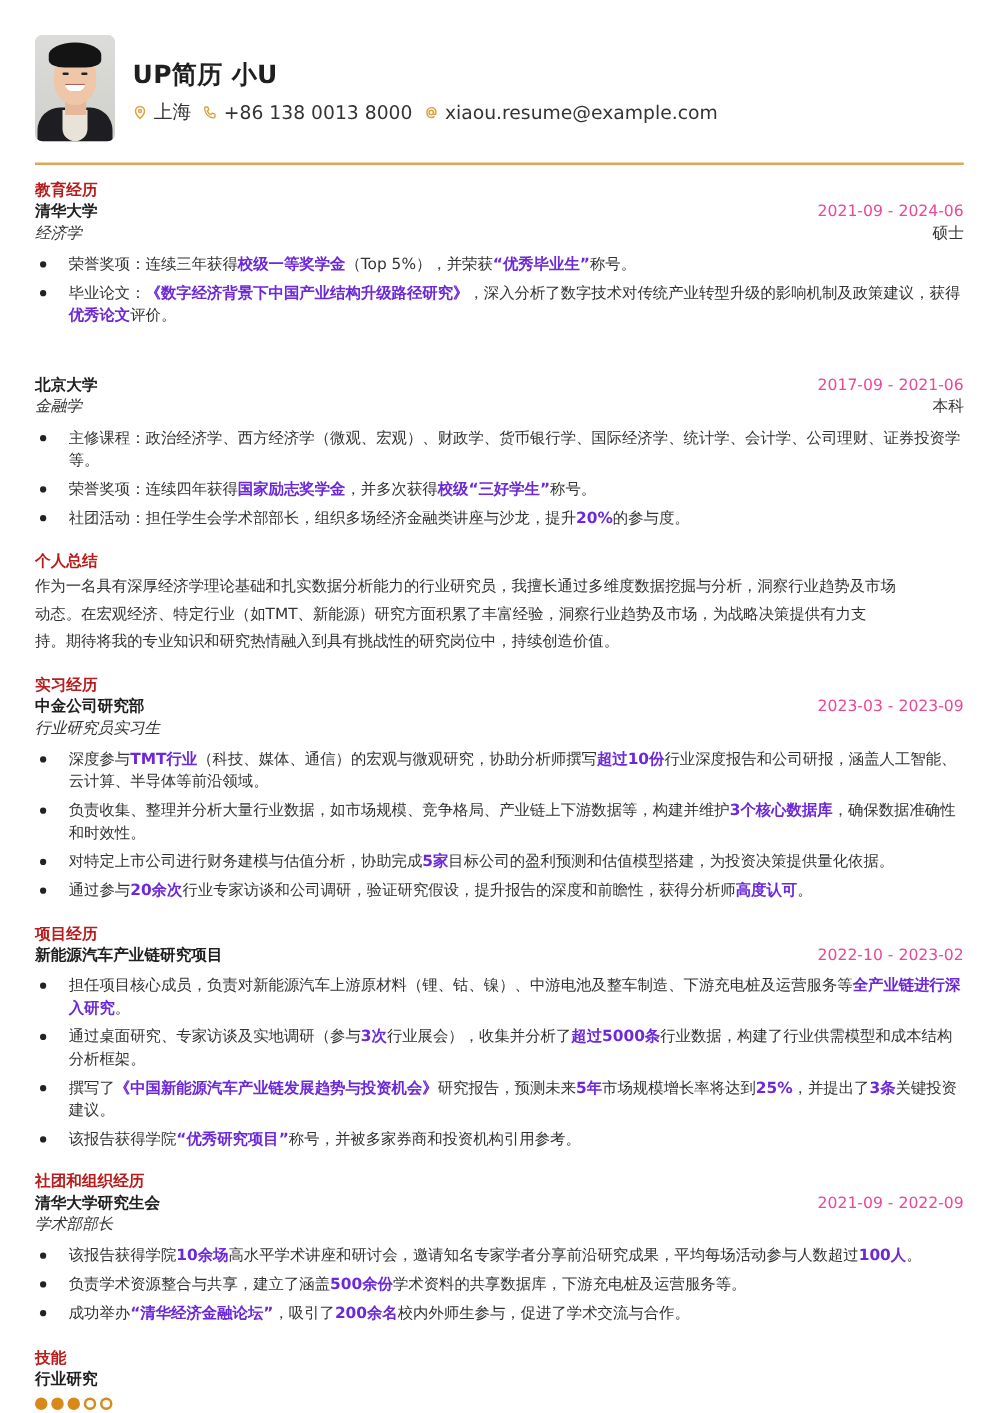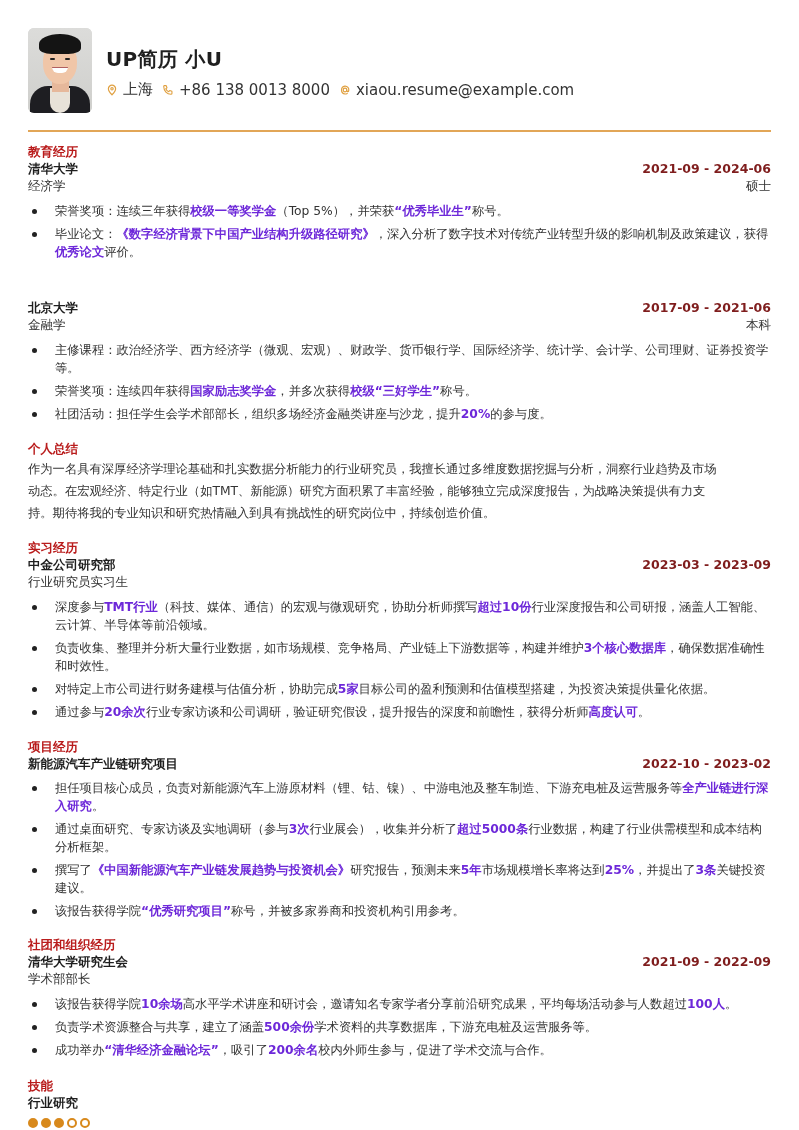--- a/index.html
+++ b/index.html
@@ -39,22 +39,22 @@
   .contact .ic { width: 12px; height: 12px; margin-right: 5px; display: inline-flex; }
   .divider {
     position: absolute; left: 0; top: 130px; width: 743px; height: 2px; background: #e2a657;
   }
 
   
   .section-title {
     position: absolute; left: 0; font-size: 12.5px; font-weight: bold; color: #b91c1c;
   }
   .entry-title { position: absolute; left: 0; font-size: 12.5px; font-weight: bold; color: #1f1f1f; }
-  .entry-date { position: absolute; right: 0; font-size: 12.5px; font-weight: bold; color: #7f1d1d; }
-  .entry-sub { position: absolute; left: 0; font-size: 12.5px; color: #333; }
+  .entry-date { position: absolute; right: 0; font-size: 12.5px; font-weight: normal; color: #ec4899; }
+  .entry-sub { position: absolute; left: 0; font-size: 12.5px; color: #333; font-style: italic; }
   .entry-deg { position: absolute; right: 0; font-size: 12.5px; color: #333; }
 
   .bullets { position: absolute; left: 0; width: 743px; list-style: none; }
   .bullets li {
     position: relative; padding-left: 27px; line-height: 18px; font-size: 12.3px;
     color: #333; margin-bottom: 5px; padding-right: 0;
   }
   .bullets li::before {
     content: ""; position: absolute; left: 4px; top: 7px; width: 5px; height: 5px;
     border-radius: 50%; background: #222;
@@ -135,21 +135,21 @@
   <div class="entry-deg" style="top:317px">本科</div>
   <ul class="bullets" style="top:341px">
       <li><span>主修课程：政治经济学、西方经济学（微观、宏观）、财政学、货币银行学、国际经济学、统计学、会计学、公司理财、证券投资学等。</span></li>
       <li><span>荣誉奖项：连续四年获得</span><b>国家励志奖学金</b><span>，并多次获得</span><b>校级“三好学生”</b><span>称号。</span></li>
       <li><span>社团活动：担任学生会学术部部长，组织多场经济金融类讲座与沙龙，提升</span><b>20%</b><span>的参与度。</span></li>
     </ul>
 
   <div class="section-title" style="top:441px">个人总结</div>
   <div class="summary" style="top:458px">
     <div>作为一名具有深厚经济学理论基础和扎实数据分析能力的行业研究员，我擅长通过多维度数据挖掘与分析，洞察行业趋势及市场</div>
-    <div>动态。在宏观经济、特定行业（如TMT、新能源）研究方面积累了丰富经验，能够独立完成深度报告，为战略决策提供有力支</div>
+    <div>动态。在宏观经济、特定行业（如TMT、新能源）研究方面积累了丰富经验，洞察行业趋势及市场，为战略决策提供有力支</div>
     <div>持。期待将我的专业知识和研究热情融入到具有挑战性的研究岗位中，持续创造价值。</div>
   </div>
 
   <div class="section-title" style="top:540px">实习经历</div>
   <div class="entry-title" style="top:557px">中金公司研究部</div>
   <div class="entry-date" style="top:557px">2023-03 - 2023-09</div>
   <div class="entry-sub" style="top:574px">行业研究员实习生</div>
   <ul class="bullets" style="top:598px">
       <li><span>深度参与</span><b>TMT行业</b><span>（科技、媒体、通信）的宏观与微观研究，协助分析师撰写</span><b>超过10份</b><span>行业深度报告和公司研报，涵盖人工智能、云计算、半导体等前沿领域。</span></li>
       <li><span>负责收集、整理并分析大量行业数据，如市场规模、竞争格局、产业链上下游数据等，构建并维护</span><b>3个核心数据库</b><span>，确保数据准确性和时效性。</span></li>

